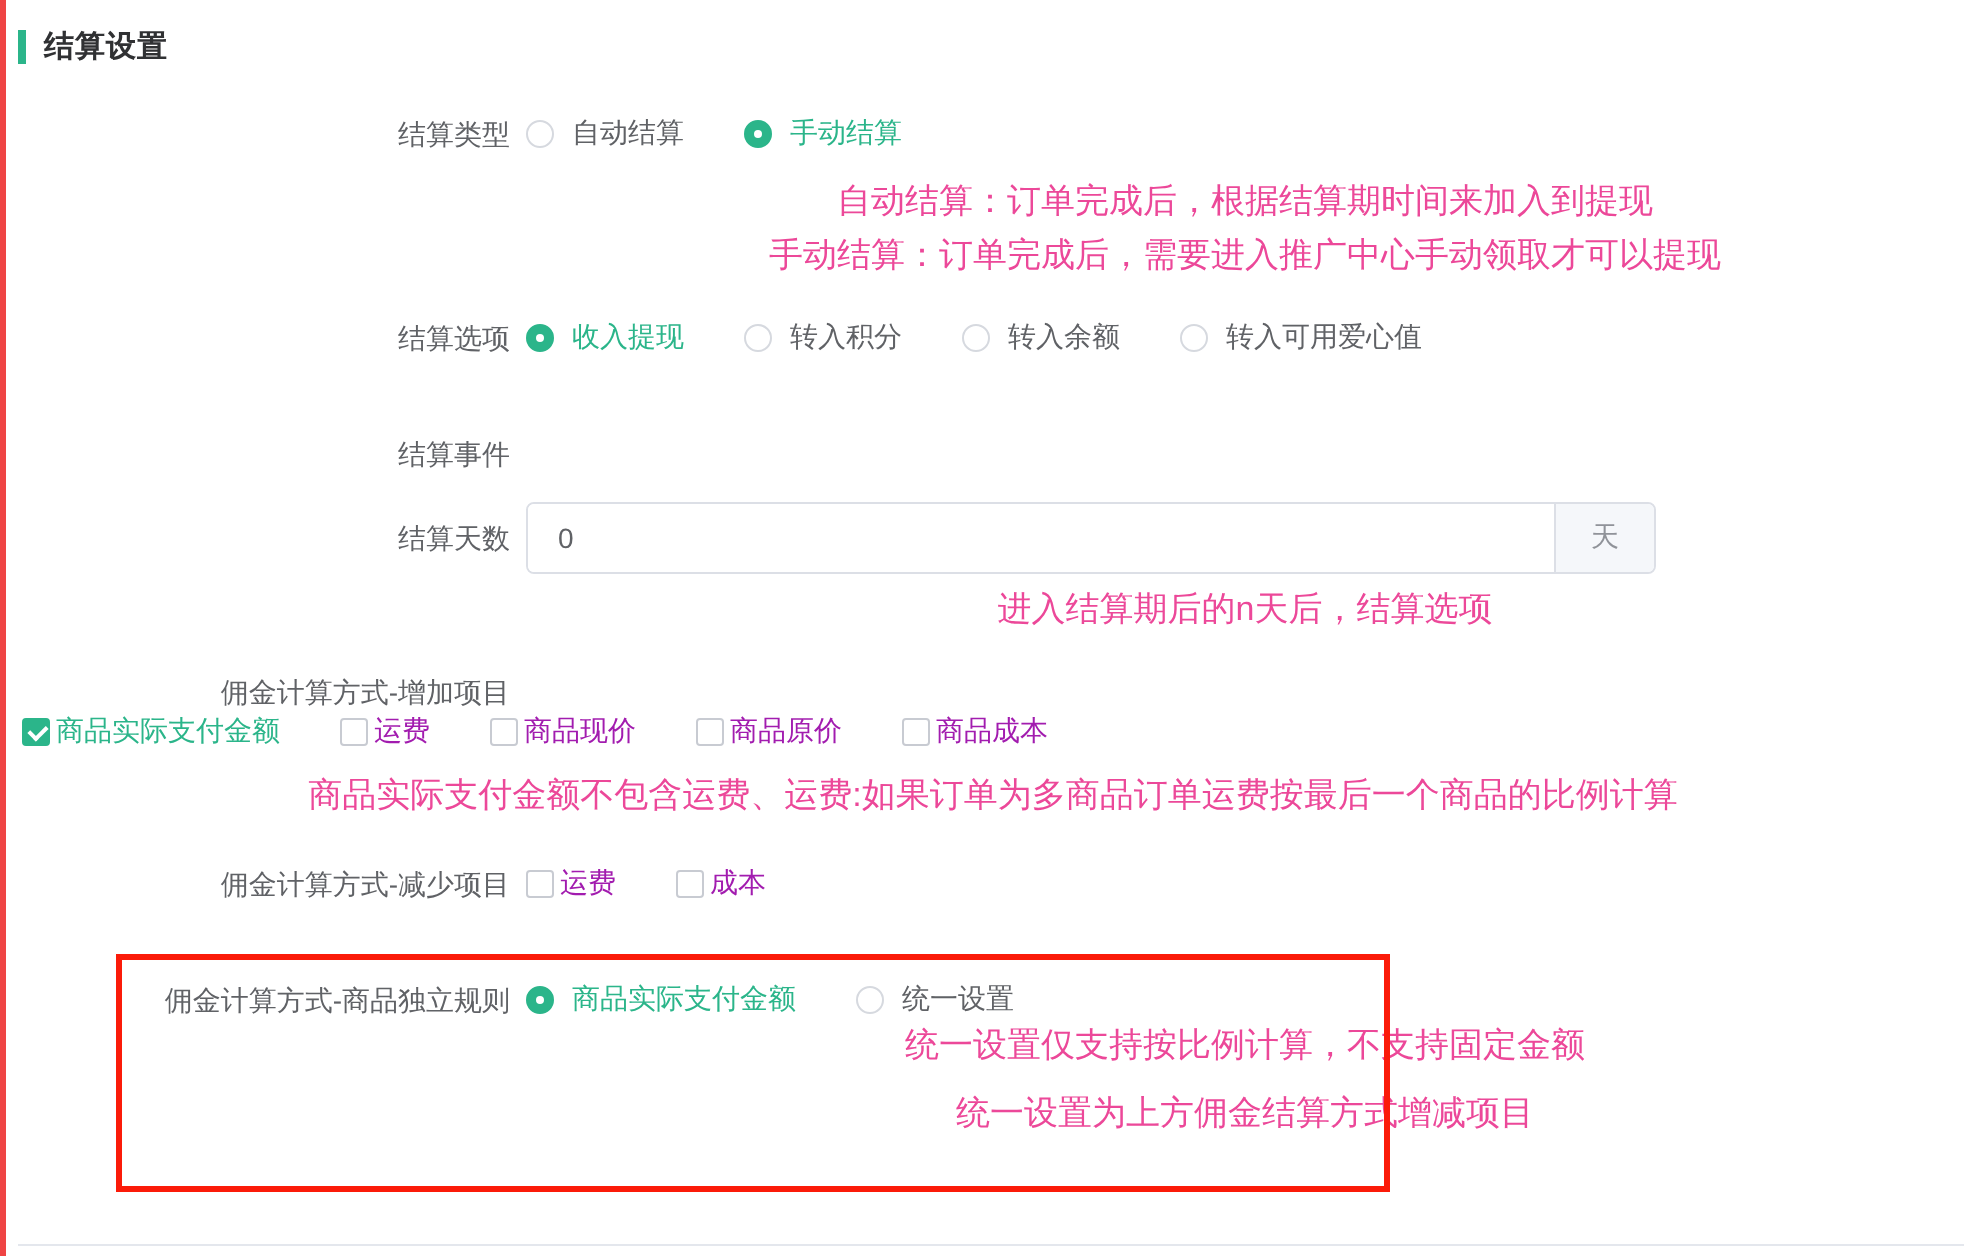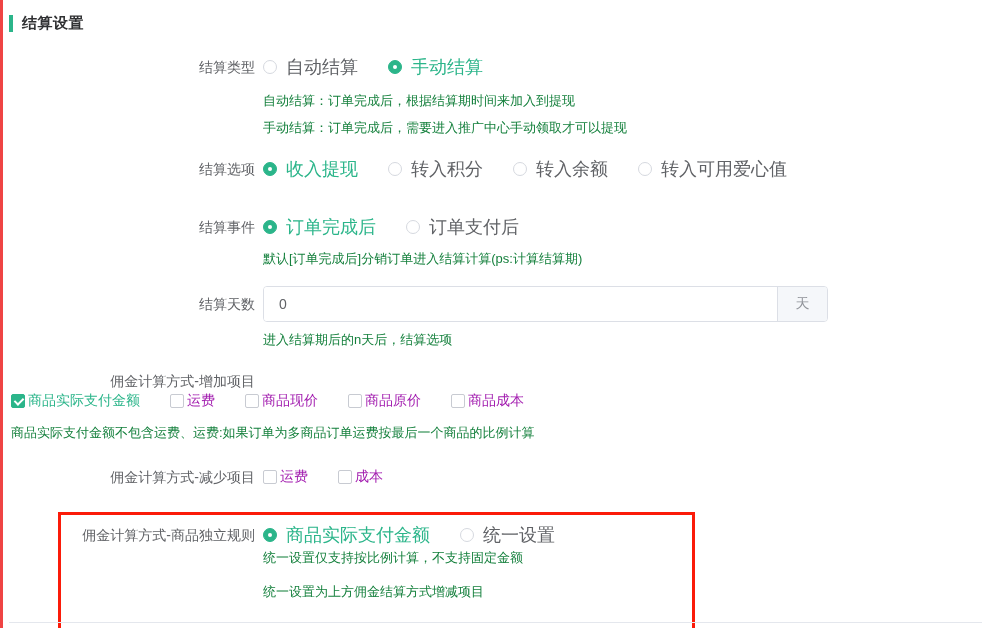--- a/index.html
+++ b/index.html
@@ -18,33 +18,33 @@
     color:#606266; line-height:20px; }
   .form-content { margin-left:8px; flex:1; }
   .option-line { display:flex; align-items:center; height:20px; }
 
   .radio-item { display:flex; align-items:center; margin-right:30px; cursor:pointer; }
   .radio-dot { width:14px; height:14px; border-radius:50%; border:1px solid #d6d9df;
     background:#fff; position:relative; }
   .radio-dot.checked { background:#2bb58a; border-color:#2bb58a; }
   .radio-dot.checked::after { content:''; position:absolute; width:4px; height:4px;
     border-radius:50%; background:#fff; top:50%; left:50%; transform:translate(-50%,-50%); }
-  .radio-item .opt-label { margin-left:9px; font-size:18px; color:#606266; }
+  .radio-item .opt-label { margin-left:9px; font-size:14px; color:#606266; }
   .radio-item .opt-label.on { color:#2bb58a; }
 
   .cb-item { display:flex; align-items:center; margin-right:30px; cursor:pointer; }
   .cb-box { width:14px; height:14px; border:1px solid #c8cbd2; border-radius:2px;
     background:#fff; position:relative; }
   .cb-box.checked { background:#2bb58a; border-color:#2bb58a; }
   .cb-box.checked::after { content:''; position:absolute; left:4px; top:1px; width:4px;
     height:7px; border:solid #fff; border-width:0 2px 2px 0; transform:rotate(45deg); }
   .cb-item .opt-label { margin-left:3px; font-size:14px; color:#a21caf; }
   .cb-item .opt-label.on { color:#2bb58a; }
 
-  .help-line { font-size:13px; color:#15803d; line-height:27px; }
+  .help-line { font-size:17px; color:#ec4899; line-height:27px;text-align:center; }
   .mt8 { margin-top:8px; } .mt10 { margin-top:10px; } .mt4 { margin-top:4px; }
 
   .input-group { display:flex; width:565px; height:36px; border:1px solid #dcdfe6;
     border-radius:4px; overflow:hidden; }
   .input-group input { flex:1; border:none; outline:none; padding:0 15px; font-size:14px;
     color:#606266; font-family:inherit; }
   .input-addon { width:50px; background:#f5f7fa; border-left:1px solid #dcdfe6;
     display:flex; align-items:center; justify-content:center; font-size:14px; color:#909399; }
 
   .mb-r1 { margin-bottom:18px; } .mb-r2 { margin-bottom:38px; }
@@ -108,33 +108,20 @@
           <label class="radio-item">
             <span class="radio-dot"></span>
             <span class="opt-label">转入可用爱心值</span>
           </label>
         </div>
       </div>
     </div>
 
     <div class="form-row mb-r3">
       <div class="form-label">结算事件</div>
-      <div class="form-content">
-        <div class="option-line">
-          <label class="radio-item">
-            <span class="radio-dot checked"></span>
-            <span class="opt-label on">订单完成后</span>
-          </label>
-          <label class="radio-item">
-            <span class="radio-dot"></span>
-            <span class="opt-label">订单支付后</span>
-          </label>
-        </div>
-        <div class="help-line mt8">默认[订单完成后]分销订单进入结算计算(ps:计算结算期)</div>
-      </div>
     </div>
 
     <div class="form-row mb-r4">
       <div class="form-label" style="line-height:36px;">结算天数</div>
       <div class="form-content">
         <div class="input-group">
           <input type="text" value="0" style="">
           <span class="input-addon">天</span>
         </div>
         <div class="help-line mt4">进入结算期后的n天后，结算选项</div>

